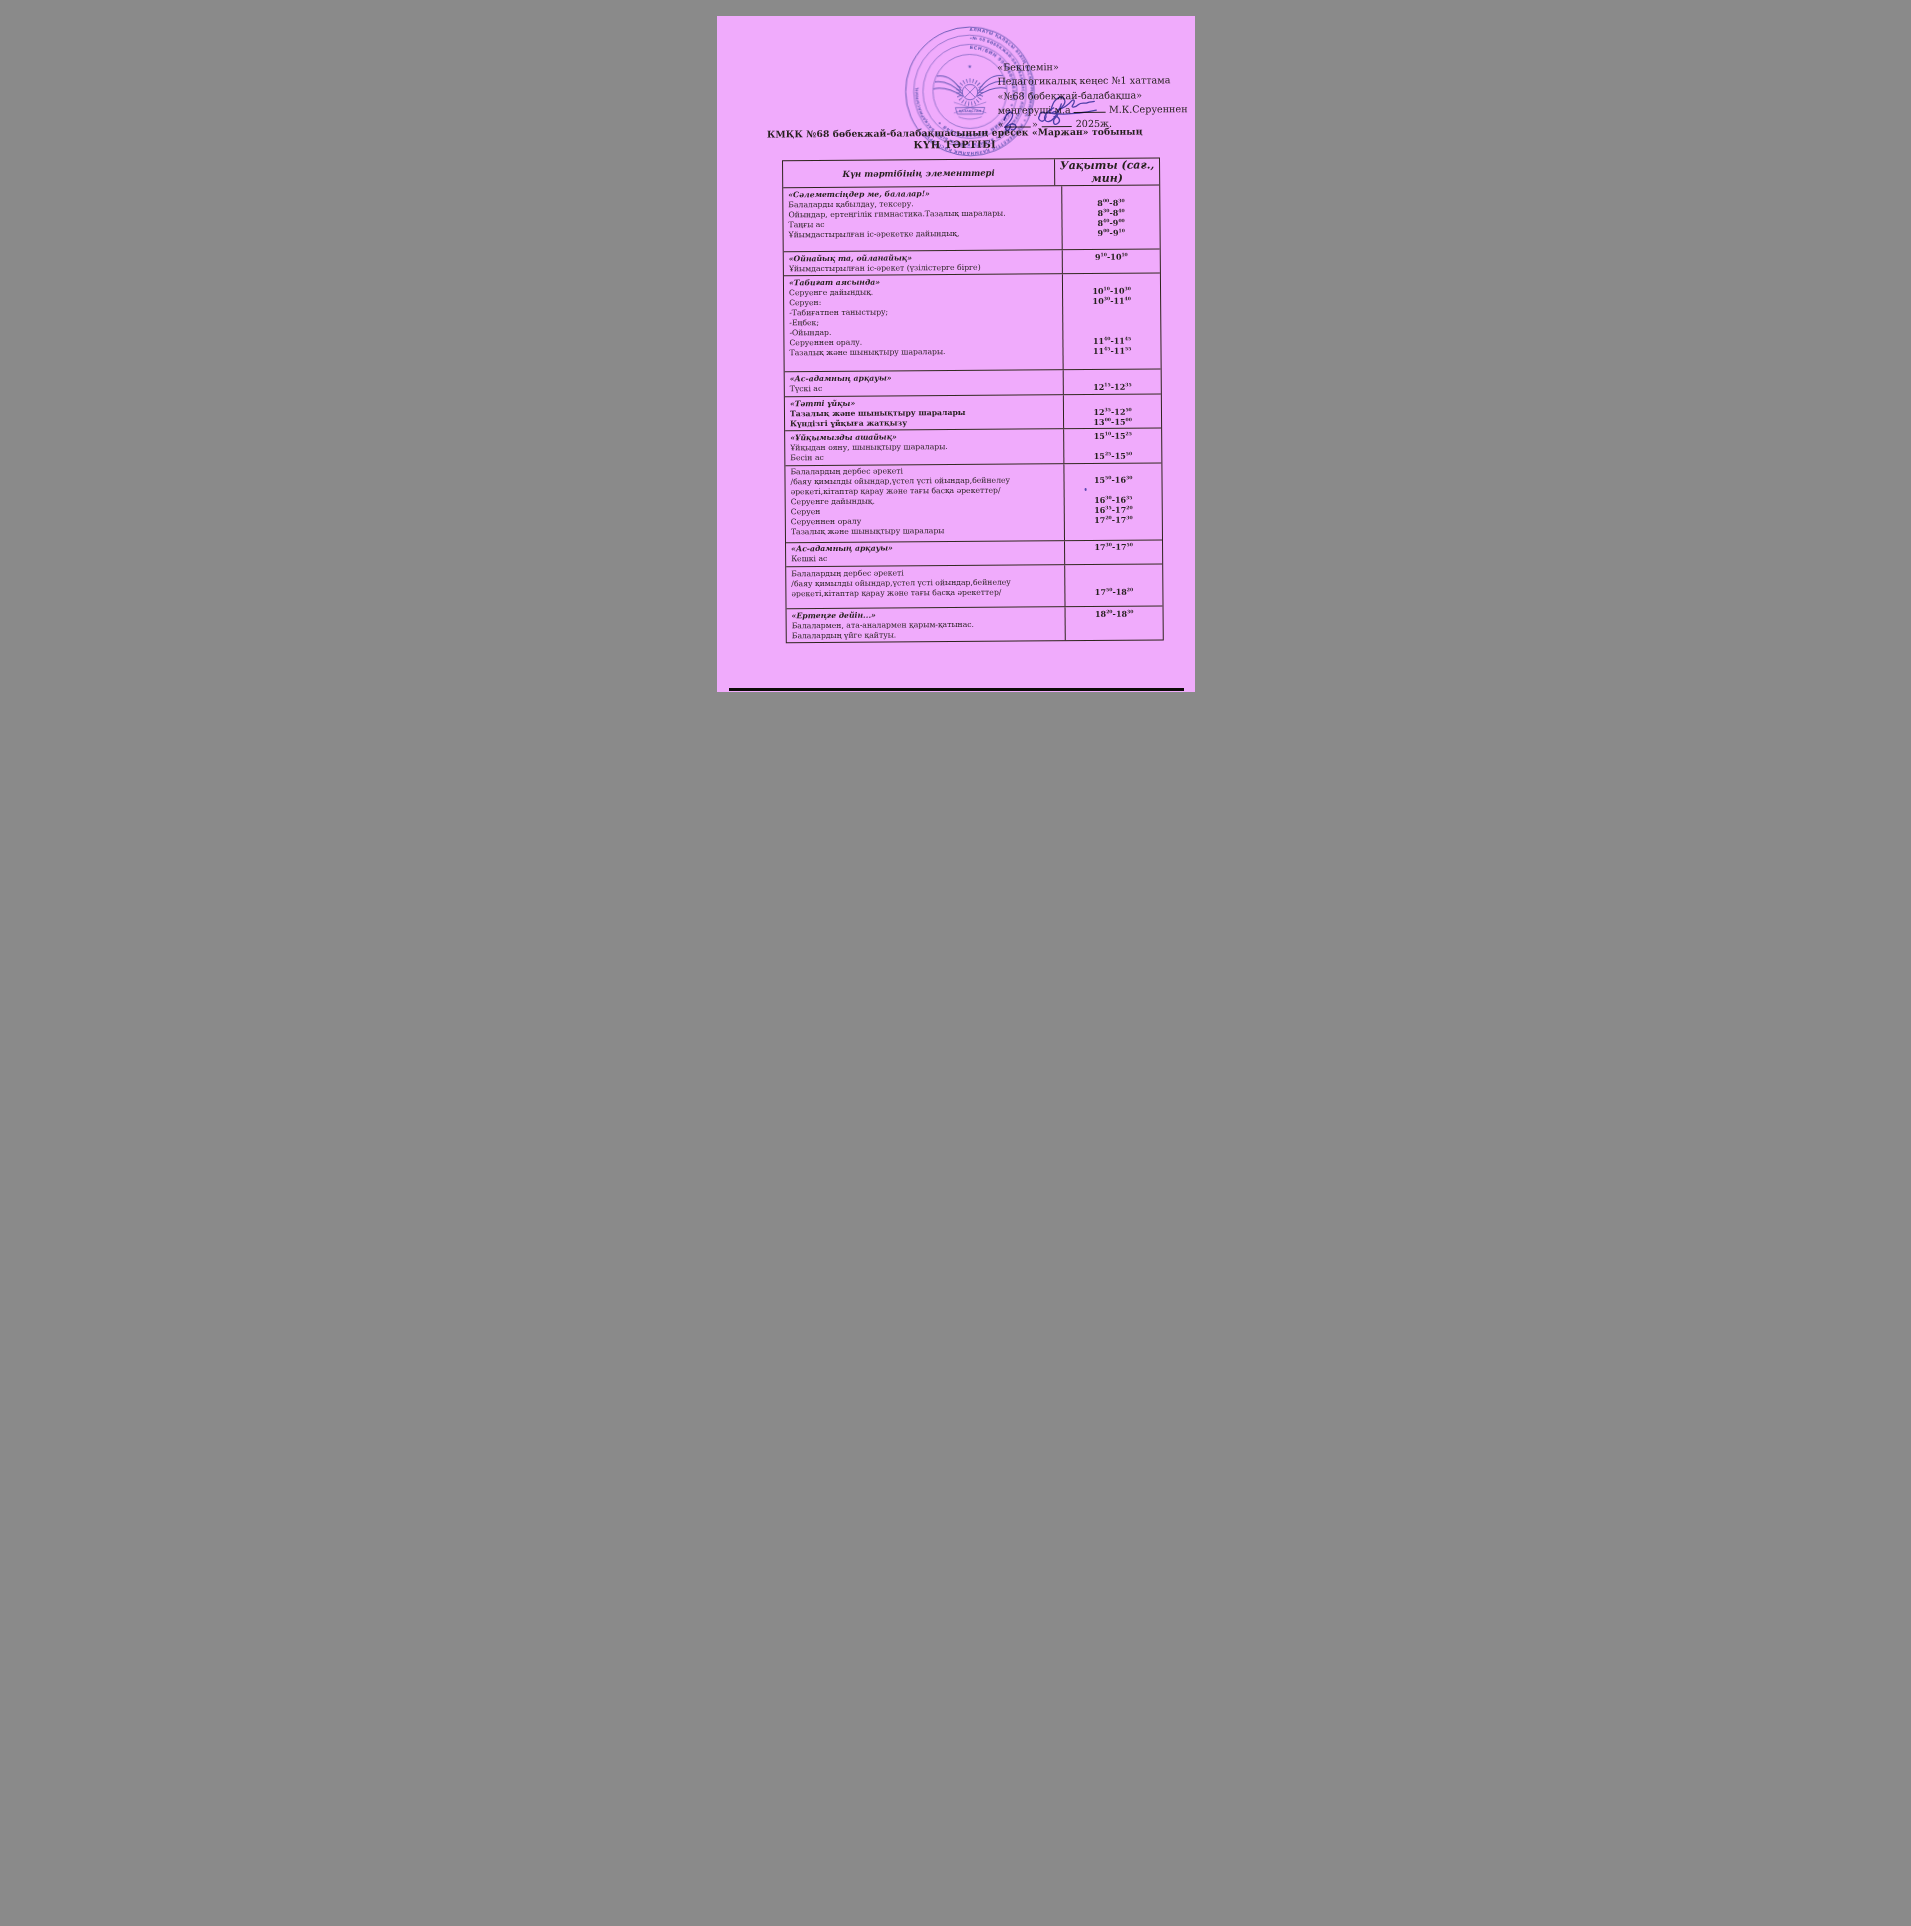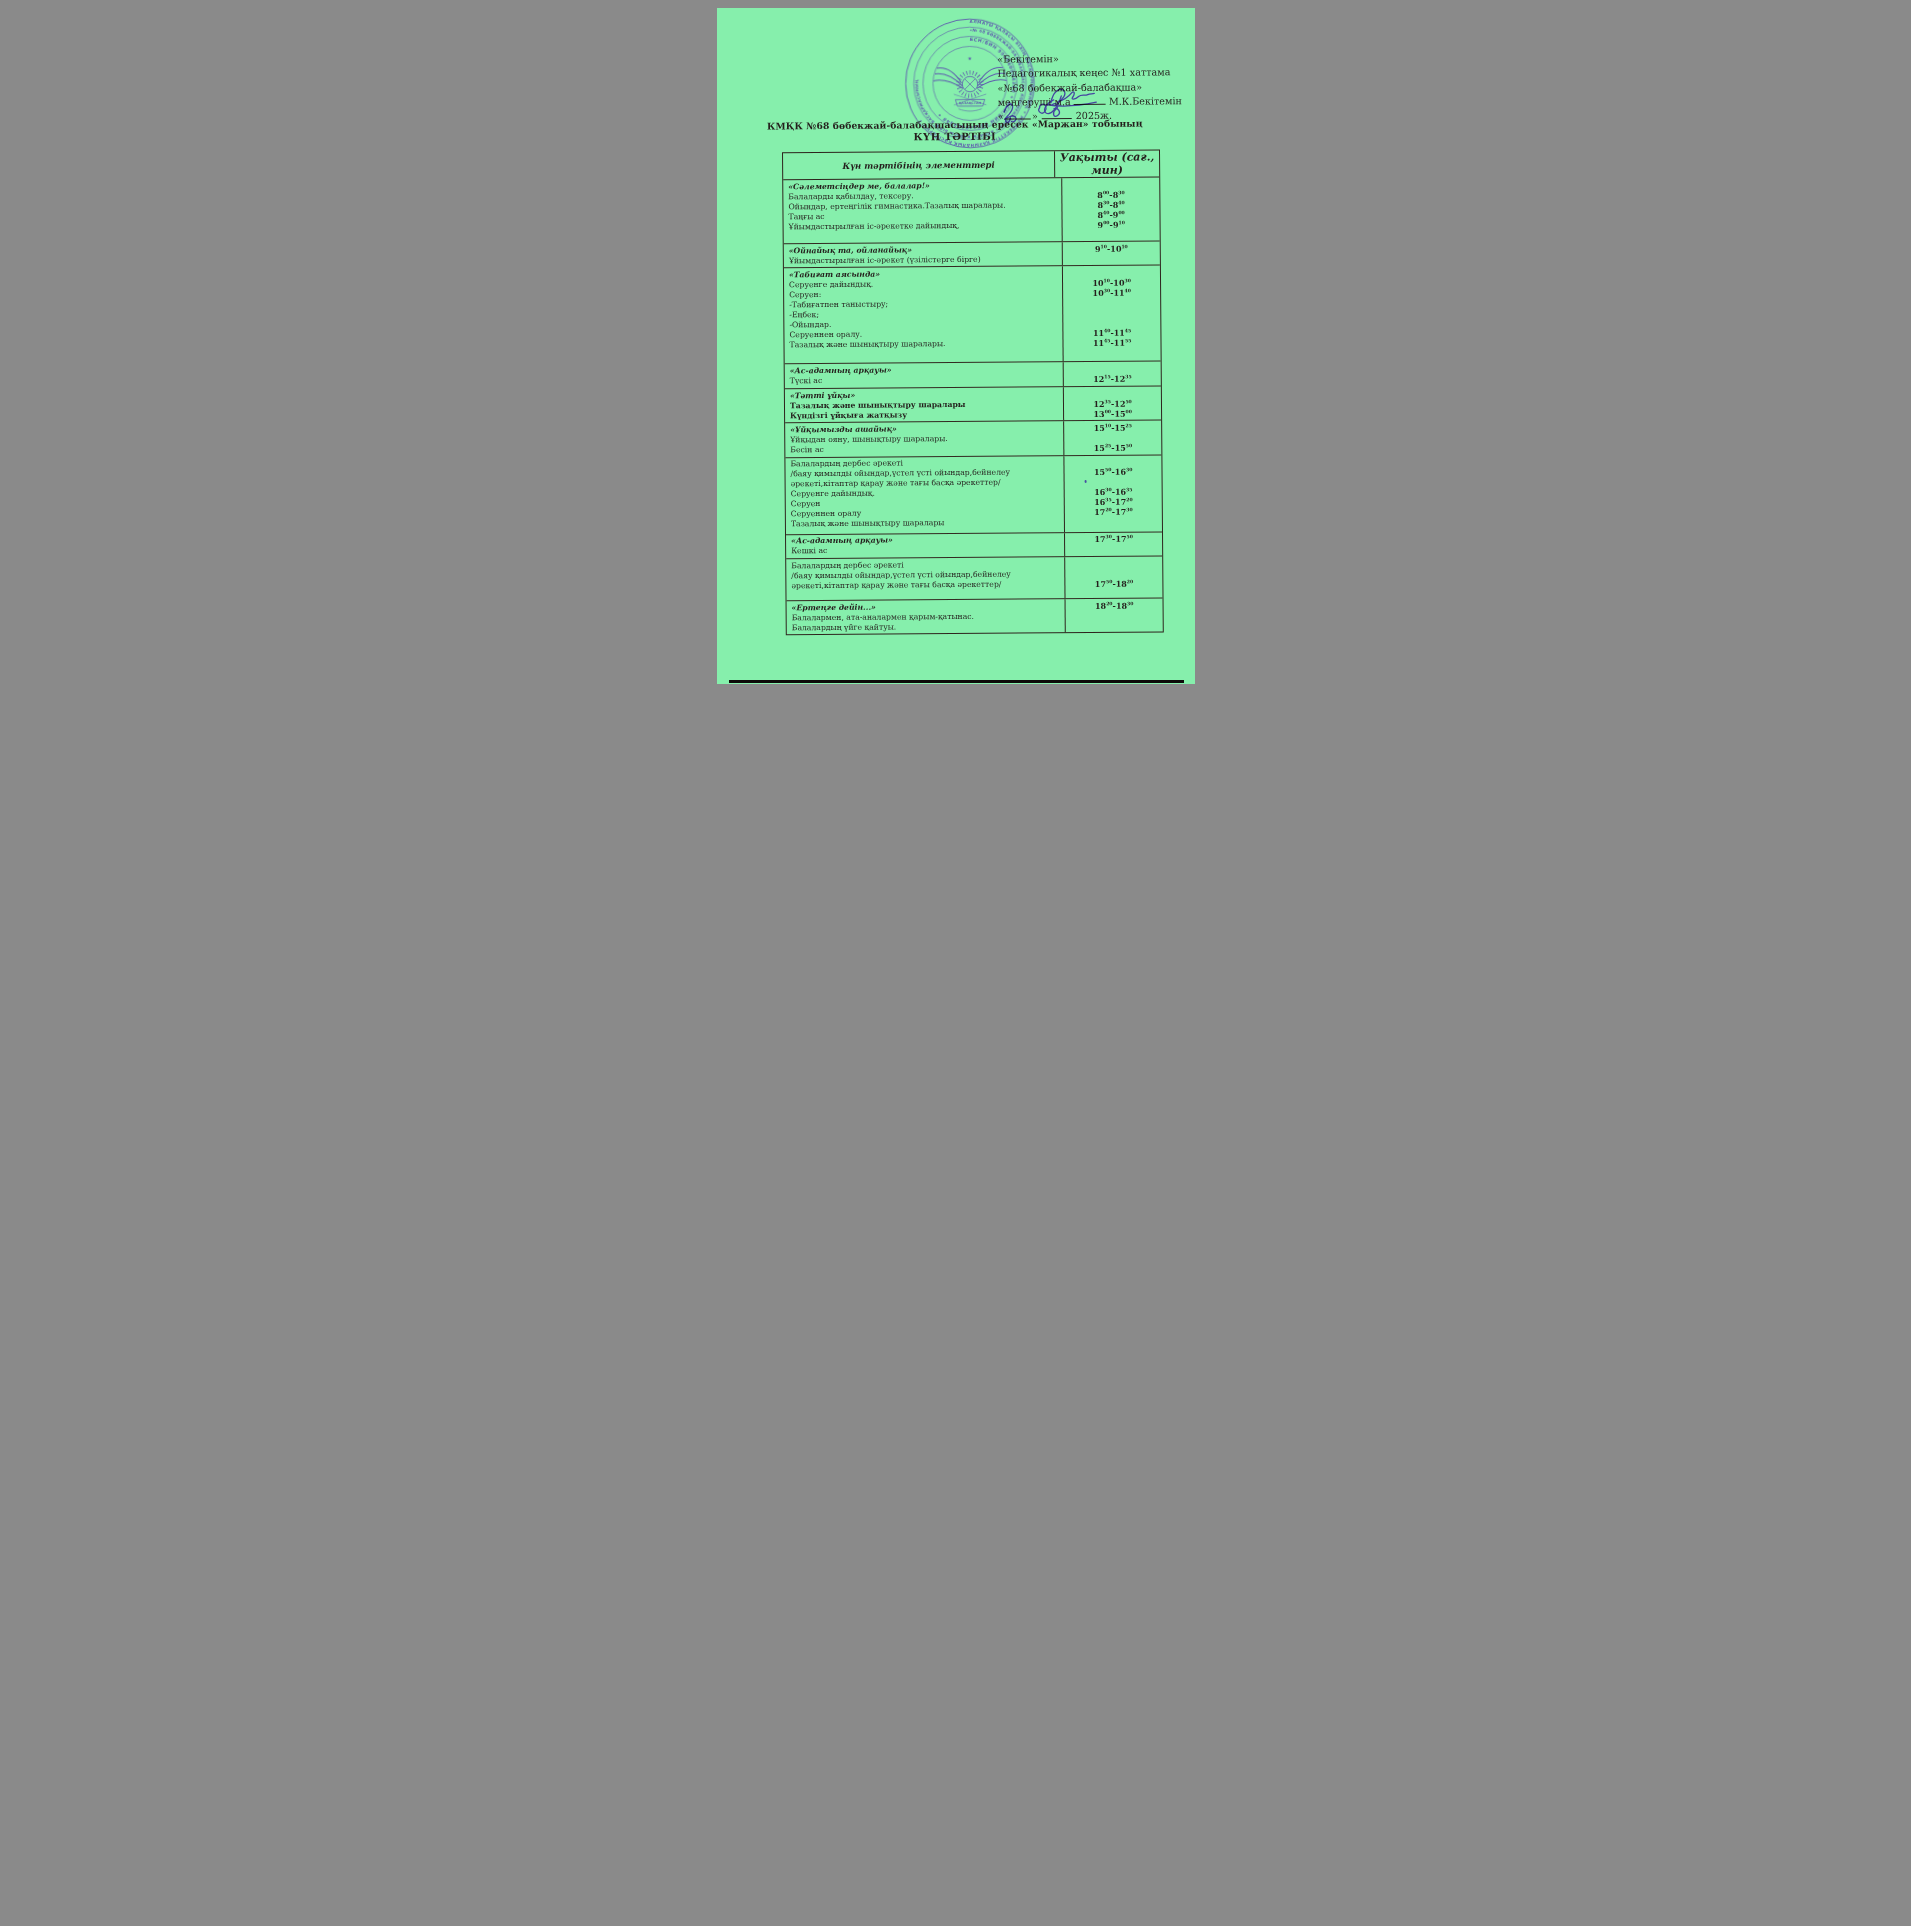--- a/index.html
+++ b/index.html
@@ -1,20 +1,20 @@
 <!DOCTYPE html>
 <html style="font-size:6.2px"><head>
 <meta charset="utf-8">
 <style>
   html,body{margin:0;padding:0;background:#8a8a8a;}
   .page{
     position:relative;
     width:478px;height:676px;
-    margin:8px auto;
-    background:#86efac;
+    margin:16px auto;
+    background:#f0abfc;
     overflow:hidden;
     font-family:"DejaVu Serif","Liberation Serif",serif;
     color:#241f1c;
   }
   .page::after{ 
     content:"";position:absolute;inset:0;pointer-events:none;
     background-image:radial-gradient(#ded0da 0.2px, transparent 0.3px),
                      radial-gradient(#e8dbe4 0.2px, transparent 0.3px);
     background-size:11.2px 8.9px, 16px 14.3px;
     opacity:.5;
@@ -80,21 +80,21 @@
 <body>
 
 <div class="page">
   <div class="skew">
 
     <div class="approval">
       <div>«Бекітемін»</div>
       <div>Педагогикалық кеңес №1 хаттама</div>
       <div>«№68 бөбекжай-балабақша»</div>
       <div>
-        <span>меңгеруші м.а</span><span class="blank sig"></span><span>М.К.Бекітемін</span>
+        <span>меңгеруші м.а</span><span class="blank sig"></span><span>М.К.Серуеннен</span>
       </div>
       <div>
         <span>«</span><span class="blank day"></span><span>»</span><span class="blank mon"></span><span>2025ж.</span>
       </div>
     </div>
 
     <svg class="stamp" viewBox="0 0 340 340">
       <defs>
         <filter id="inkblur" x="-5%" y="-5%" width="110%" height="110%">
           <feGaussianBlur stdDeviation="0.45"></feGaussianBlur>

